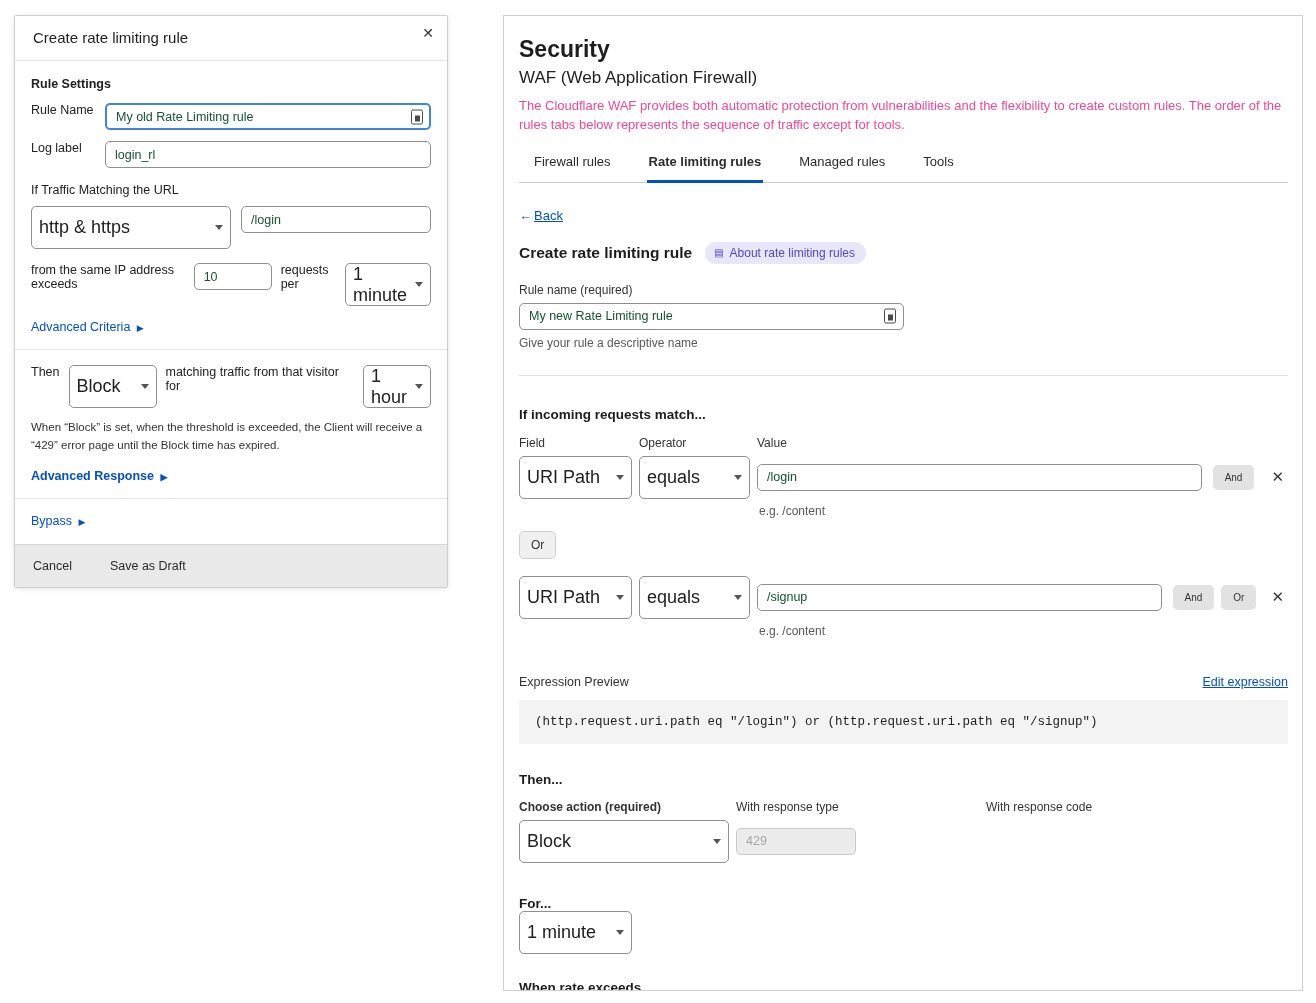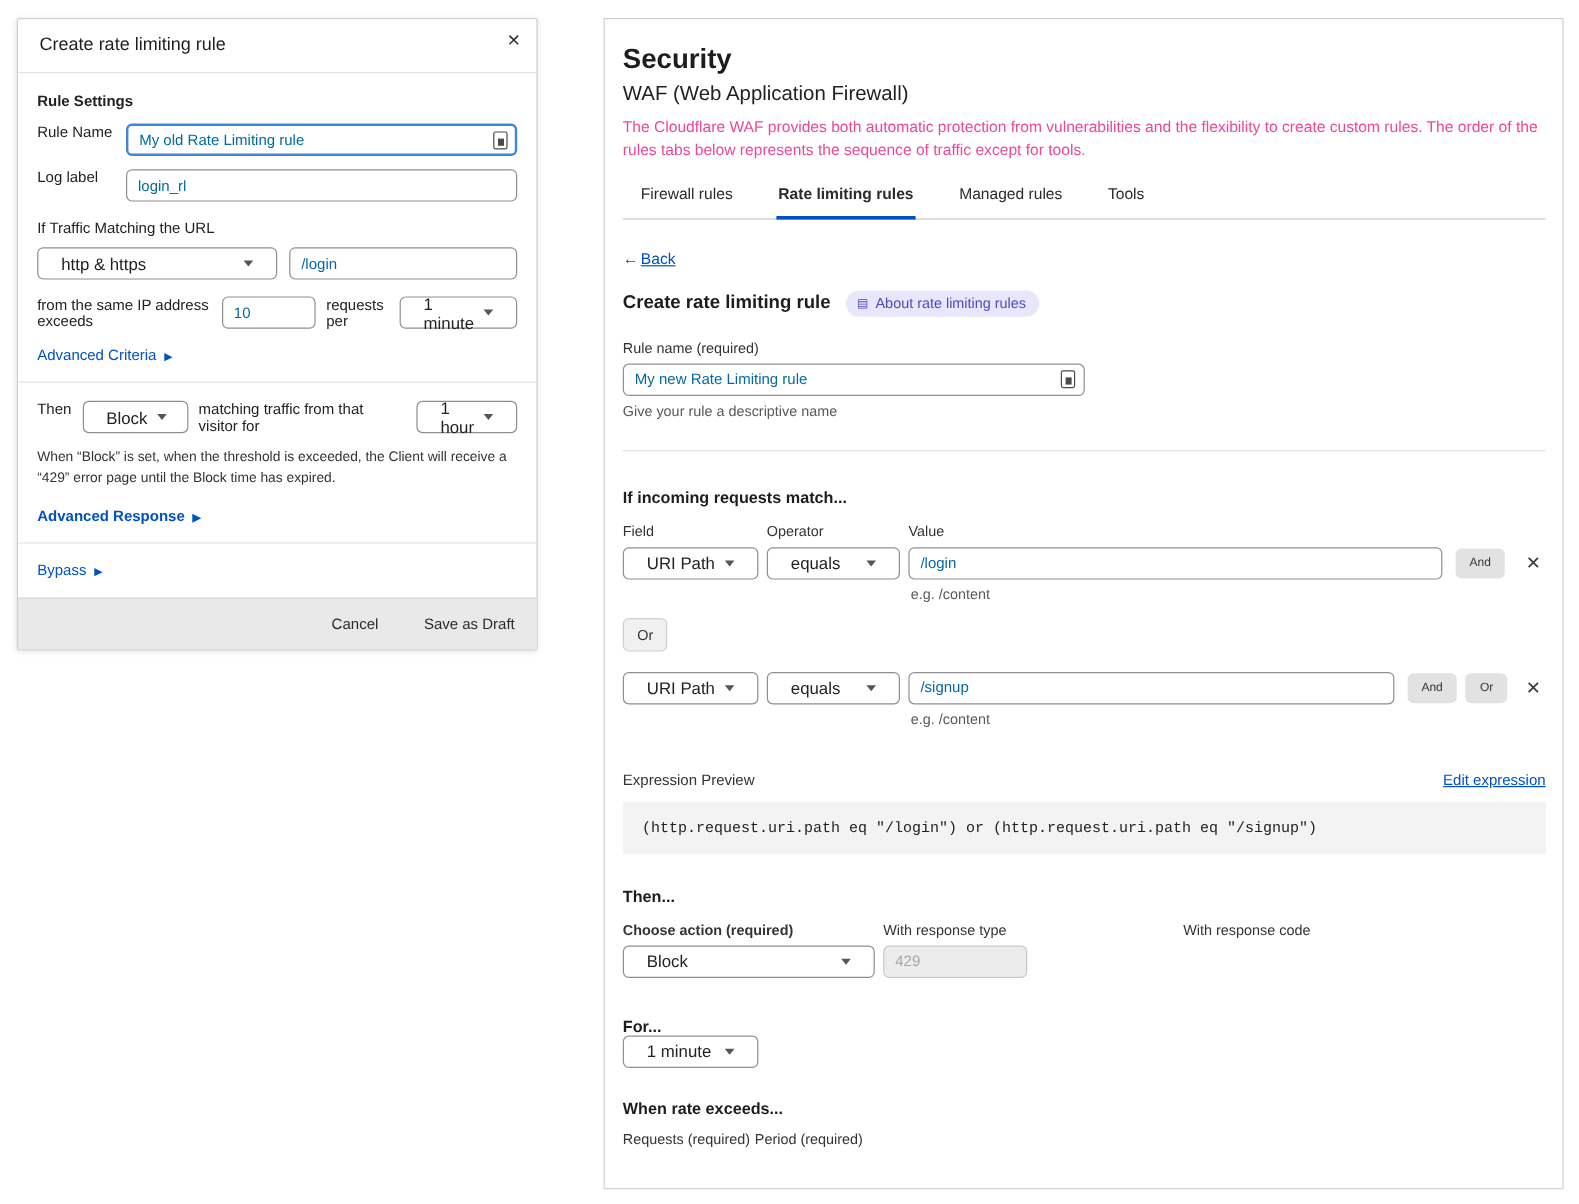--- a/index.html
+++ b/index.html
@@ -2,28 +2,28 @@
 <html><head>
 <meta charset="utf-8">
 <style>
   * { box-sizing: border-box; margin: 0; padding: 0; }
   html, body { width: 1316px; height: 1003px; background: #fff; font-family: "Liberation Sans", sans-serif; color: #222; }
   body { position: relative; }
 
   
   .txt {
     height: 27px; border: 1px solid #8f8f8f; border-radius: 5px;
-    padding: 0 9px; font-size: 12.5px; color: #0369a1; width: 100%;
+    padding: 0 9px; font-size: 12.5px; color: #14532d; width: 100%;
     font-family: "Liberation Sans", sans-serif; background: #fff; outline: none;
   }
   .txt:disabled { background: #ececec; border-color: #c9c9c9; color: #a6a6a6; }
   .sel {
-    height: 27px; border: 1px solid #8f8f8f; border-radius: 5px; background: #fff;
+    height: 43px; border: 1px solid #8f8f8f; border-radius: 5px; background: #fff;
     display: flex; align-items: center; justify-content: space-between;
-    padding: 0 19px; font-size: 14px; color: #222; cursor: pointer; flex-shrink: 0;
+    padding: 0 7px; font-size: 18px; color: #222; cursor: pointer; flex-shrink: 0;
   }
   .caret { width: 0; height: 0; border-left: 4px solid transparent; border-right: 4px solid transparent; border-top: 5px solid #555; margin-left: 8px; flex-shrink: 0; }
   .btn-gray {
     background: #e2e2e2; border: none; border-radius: 5px; padding: 7px 12px;
     font-size: 10px; color: #333; cursor: pointer; font-family: inherit; flex-shrink: 0;
   }
   .btn-or-connector { background: #f0f0f0; border: 1px solid #cfcfcf; border-radius: 5px; padding: 6px 11px; font-size: 12px; color: #333; cursor: pointer; font-family: inherit; }
   .x-btn { background: none; border: none; font-size: 15px; color: #3a3a3a; cursor: pointer; padding: 2px 4px; flex-shrink: 0; }
   .link { color: #0051c3; cursor: pointer; text-decoration: none; }
   .tri-right { font-size: 9px; color: #0051c3; margin-left: 3px; }
@@ -50,21 +50,21 @@
   .dialog-body { padding: 16px 16px 0; }
   .dlg-row { display: flex; align-items: flex-start; margin-bottom: 11px; }
   .dlg-label { width: 74px; flex-shrink: 0; font-size: 12.5px; color: #222; }
   .dlg-section-title { font-weight: bold; font-size: 12.5px; margin-bottom: 12px; }
   .txt-focused { border: 2px solid #3f85d8; }
   .dlg-divider { border: 0; border-top: 1px solid #e4e4e4; margin: 15px -16px; }
   .dlg-note { font-size: 11.5px; color: #333; line-height: 1.55; margin: 2px 0 14px; }
   .dlg-link-row { margin: 14px 0 4px; font-size: 12.5px; }
   .dialog-footer {
     margin-top: 16px; background: #e9e9e9; border-top: 1px solid #d6d6d6;
-    padding: 14px 18px; display: flex; justify-content: flex-end; gap: 38px; font-size: 12.5px;
+    padding: 14px 18px; display: flex; gap: 38px; font-size: 12.5px;
   }
   .footer-btn { background: none; border: none; font-size: 12.5px; color: #2b2b2b; cursor: pointer; font-family: inherit; }
 
   
   .panel {
     position: absolute; left: 503px; top: 15px; width: 800px; height: 976px;
     background: #fff; border: 1px solid #cfcfcf; padding: 14px 14px 0 15px; overflow: hidden;
   }
   .page-title { font-size: 23px; font-weight: bold; color: #1d1d1d; margin: 6px 0 5px; }
   .page-subtitle { font-size: 17px; font-weight: 400; color: #222; margin-bottom: 9px; }

